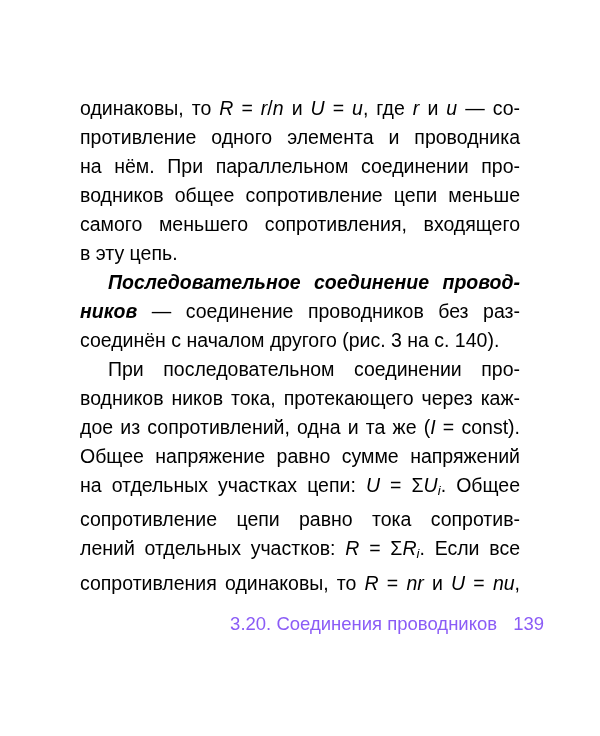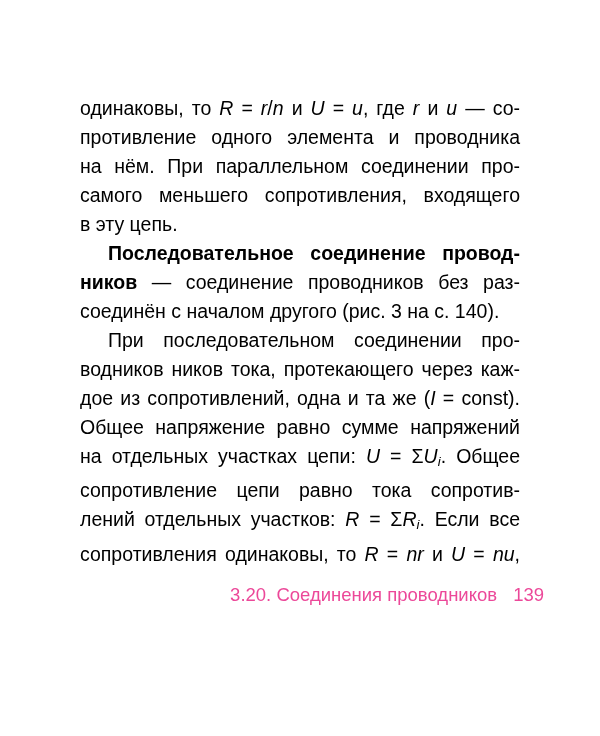--- a/index.html
+++ b/index.html
@@ -30,46 +30,47 @@
     text-align: justify;
     text-align-last: justify;
   }
   .line.last {
     text-align-last: left;
   }
   .line.indent {
     padding-left: 28px;
   }
   .it { font-style: italic; }
-  .bd { font-weight: 700; }
+  .bd { font-weight: 700; font-style: italic; }
   .sub {
     font-size: 68%;
     font-style: italic;
     vertical-align: -0.25em;
     letter-spacing: 0;
   }
   .footer {
     margin-top: 14px;
     display: flex;
     justify-content: flex-end;
     align-items: baseline;
     gap: 16px;
     font-size: 18.5px;
     line-height: 24px;
-    color: #ec4899;
+    color: #8b5cf6;
   }
 </style>
 </head>
 <body>
 
 <div class="page">
   <div class="text-block">
       <div class="line"><span>одинаковы, то </span><span class="it">R</span><span> = </span><span class="it">r</span><span>/</span><span class="it">n</span><span> и </span><span class="it">U</span><span> = </span><span class="it">u</span><span>, где </span><span class="it">r</span><span> и </span><span class="it">u</span><span> — со-</span></div>
       <div class="line"><span>противление одного элемента и проводника</span></div>
       <div class="line"><span>на нём. При параллельном соединении про-</span></div>
+      <div class="line"><span>водников общее сопротивление цепи меньше</span></div>
       <div class="line"><span>самого меньшего сопротивления, входящего</span></div>
       <div class="line last"><span>в эту цепь.</span></div>
       <div class="line indent"><span class="bd">Последовательное соединение провод-</span></div>
       <div class="line"><span class="bd">ников</span><span> — соединение проводников без раз-</span></div>
       <div class="line last"><span>соединён с началом другого (рис. 3 на с. 140).</span></div>
       <div class="line indent"><span>При последовательном соединении про-</span></div>
       <div class="line"><span>водников ников тока, протекающего через каж-</span></div>
       <div class="line"><span>дое из сопротивлений, одна и та же (</span><span class="it">I</span><span> = const).</span></div>
       <div class="line"><span>Общее напряжение равно сумме напряжений</span></div>
       <div class="line"><span>на отдельных участках цепи: </span><span class="it">U</span><span> = Σ</span><span class="it">U</span><span class="sub">i</span><span>. Общее</span></div>

